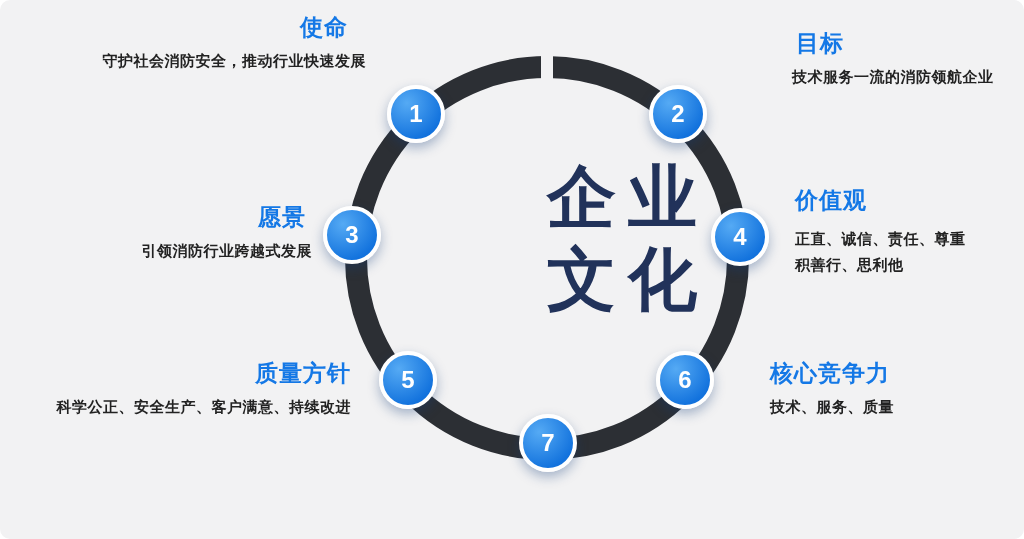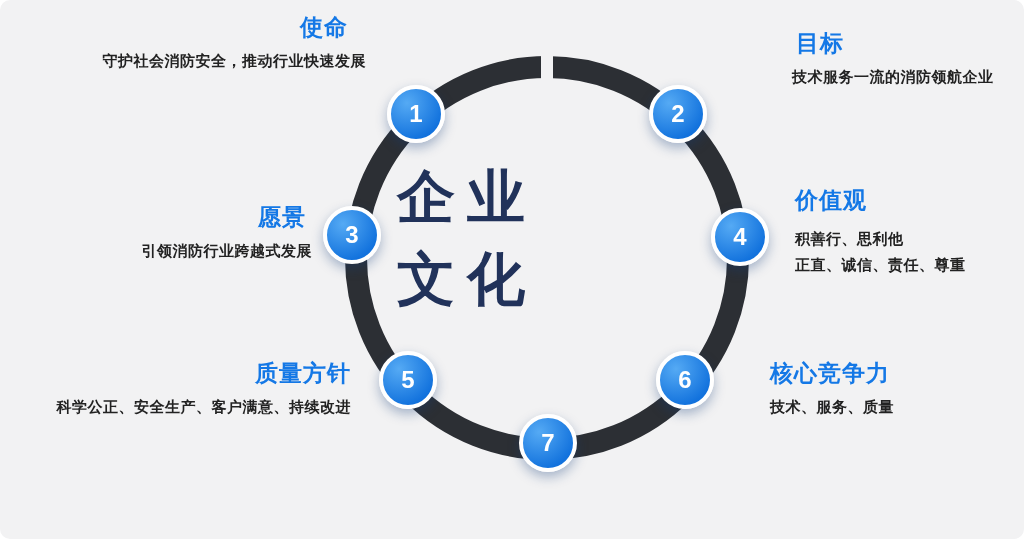--- a/index.html
+++ b/index.html
@@ -14,22 +14,22 @@
     border:22px solid #2c2f34; border-radius:50%;
   }
   .ring-gap {
     position:absolute; left:541px; top:48px; width:12px; height:36px;
     background:#f2f2f3;
   }
 
   
   .center-title {
     position:absolute; left:397px; top:156px; width:300px;
-    text-align:left; font-family:"DejaVu Serif","Liberation Serif",serif;
-    font-weight:bold; font-size:58px; line-height:82px; color:#21325a;
+    text-align:right; font-family:"DejaVu Serif","Liberation Serif",serif;
+    font-weight:bold; font-size:69px; line-height:82px; color:#21325a;
   }
   .center-title .line { display:block; letter-spacing:12px; margin-right:-12px; }
 
   
   .node {
     position:absolute; width:58px; height:58px; border-radius:50%;
     background:radial-gradient(circle at 32% 28%, #55aaf4, #1272dd 75%);
     border:4px solid #ffffff;
     box-shadow:0 5px 12px rgba(20,60,120,.35);
     display:flex; align-items:center; justify-content:center;
@@ -107,22 +107,22 @@
   </div>
 
   <div class="label-block vision">
     <div class="heading">愿景</div>
     <div class="desc">引领消防行业跨越式发展</div>
   </div>
 
   <div class="label-block values">
     <div class="heading">价值观</div>
     <div class="desc">
+      <div>正直、诚信、责任、尊重</div>
       <div>积善行、思利他</div>
-      <div>正直、诚信、责任、尊重</div>
     </div>
   </div>
 
   <div class="label-block quality">
     <div class="heading">质量方针</div>
     <div class="desc">科学公正、安全生产、客户满意、持续改进</div>
   </div>
 
   <div class="label-block core">
     <div class="heading">核心竞争力</div>

